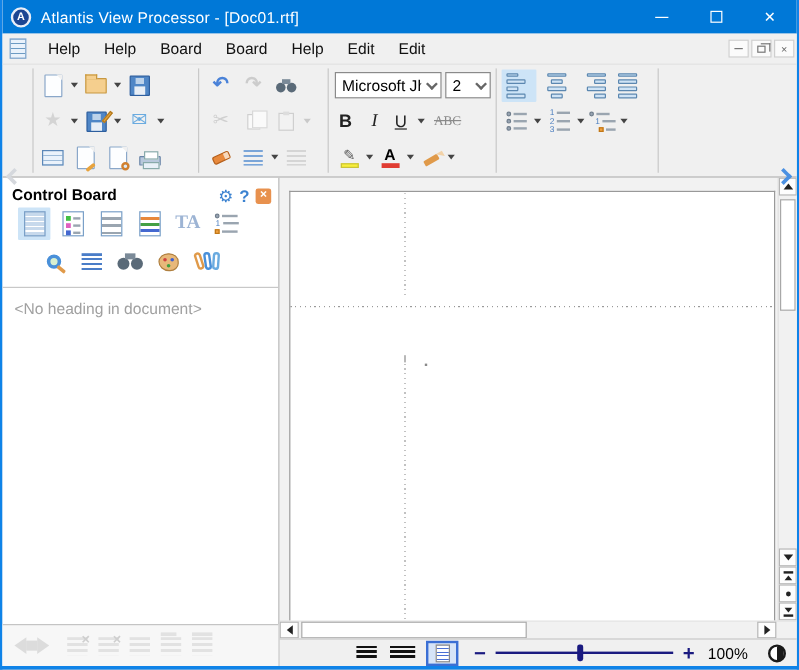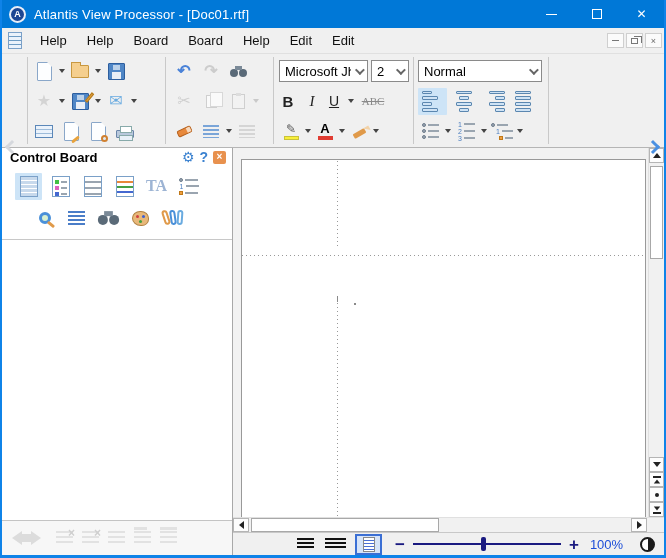--- a/index.html
+++ b/index.html
@@ -84,21 +84,21 @@
   .abar{height:4px;background:#cfe3f5;border:1px solid #5b87b0;border-radius:1px;}
   .listic{display:flex;flex-direction:column;gap:2px;}
   .lrow{display:flex;align-items:center;gap:2px;}
   .ball{width:4px;height:4px;border-radius:50%;background:#98a4b2;border:1px solid #6f7d8c;}
   .lline{width:11px;height:2px;background:#9aa5b0;}
   .lnum{font-size:7px;color:#4a7dbf;line-height:5px;width:5px;text-align:right;}
   .osq{width:4px;height:4px;background:#f0a040;border:1px solid #c07818;}
   
   .main{flex:1;display:flex;min-height:0;}
   .leftpanel{width:231px;background:#fff;border-right:1px solid #a8a8a8;display:flex;flex-direction:column;}
-  .cb-header{height:22px;display:flex;align-items:flex-start;padding:2px 6px 0 8px;}
+  .cb-header{height:22px;display:flex;align-items:flex-end;padding:2px 6px 0 8px;}
   .cb-title{font-size:13px;font-weight:bold;color:#000;}
   .cb-hicons{margin-left:auto;display:flex;align-items:center;gap:5px;}
   .cb-gear{color:#3b82d0;font-size:14px;line-height:1;}
   .cb-help{color:#3b82d0;font-size:14px;font-weight:bold;line-height:1;}
   .cb-close{width:13px;height:13px;background:#e8914e;border-radius:2px;color:#fff;font-size:10px;font-weight:bold;display:flex;align-items:center;justify-content:center;line-height:1;}
   .cb-row{display:flex;align-items:center;gap:5px;padding-left:13px;height:32px;}
   .cb-row2{padding-left:29px;}
   .cbtile{width:27px;height:27px;display:flex;align-items:center;justify-content:center;border-radius:1px;}
   .cbtile.sel{background:#cde4f7;}
   .cb-doc{width:18px;height:21px;background:#fff;border:1px solid #7aa0c8;position:relative;}
@@ -158,21 +158,21 @@
   .hcorner{width:17px;flex:0 0 auto;}
   
   .statusbar{height:23px;background:#f0f0f0;border-top:1px solid #c8c8c8;display:flex;align-items:center;}
   .view-ic{width:17px;height:12px;background:repeating-linear-gradient(to bottom,#111 0 2px,transparent 2px 4px);}
   .view-ic.wide{width:21px;}
   .view-page-btn{width:27px;height:21px;border:2px solid #3b6fd4;background:#d6e4f8;display:flex;align-items:center;justify-content:center;}
   .view-page-btn .pg{width:12px;height:15px;background:#fff;border:1px solid #888;background-image:repeating-linear-gradient(to bottom,transparent 0 2px,#4a6fd4 2px 3px);}
   .zoomsign{color:#1a1a80;font-size:17px;font-weight:bold;line-height:1;}
   .ztrack{width:148px;height:2px;background:#1a1a80;position:relative;margin:0 8px;}
   .zthumb{position:absolute;left:46%;top:-6px;width:5px;height:14px;background:#1a1a80;border-radius:2px;}
-  .zoompct{font-size:13px;color:#1d4ed8;}
+  .zoompct{font-size:13px;color:#000000;}
   .contrast{width:15px;height:15px;border-radius:50%;border:2px solid #1a1a1a;background:linear-gradient(to right,#fff 50%,#1a1a1a 50%);}
 </style>
 </head>
 <body>
 
 <div class="window">
 
   <div class="titlebar">
     <div class="app-icon">A</div>
     <div class="title-text">Atlantis View Processor - [Doc01.rtf]</div>
@@ -344,26 +344,20 @@
           </span>
         <span class="dd"></span>
         <span class="tbtn">
             <span class="brush"></span>
           </span>
         <span class="dd"></span>
       </div>
     </div>
 
     <div class="tgroup" style="left:416px">
-      <div class="trow">
-        <span class="combo" style="width:124px">
-            <span>Normal</span>
-            <span class="vchev"></span>
-          </span>
-      </div>
       <div class="trow" style="gap:2px">
         <span class="align sel">
             <span class="abar" style="width:10px"></span>
             <span class="abar" style="width:16px"></span>
             <span class="abar" style="width:10px"></span>
             <span class="abar" style="width:16px"></span>
           </span>
         <span class="align center">
             <span class="abar" style="width:16px"></span>
             <span class="abar" style="width:10px"></span>
@@ -505,20 +499,21 @@
           </span>
         <span class="cbtile">
             <span class="cb-clips">
               <span class="clip c1"></span>
               <span class="clip c2"></span>
               <span class="clip c3"></span>
             </span>
           </span>
       </div>
       <div class="cb-divider"></div>
+      <div class="cb-empty">&lt;No heading in document&gt;</div>
       <div class="cb-fill"></div>
       <div class="cb-footer">
         <span class="garr back"></span>
         <span class="garr fwd"></span>
         <span class="gdoc" style="margin-left:6px">
             <span class="gx">×</span>
           </span>
         <span class="gdoc">
             <span class="gx">×</span>
           </span>

